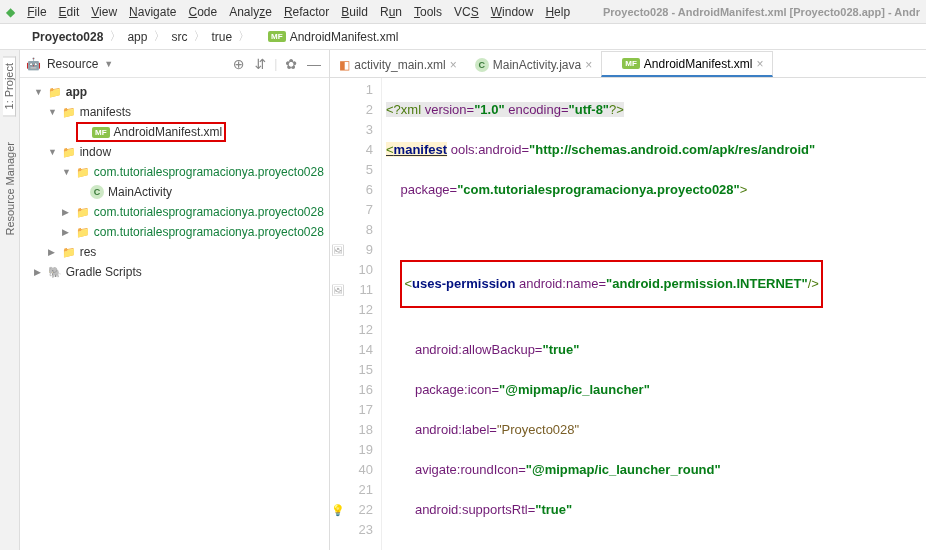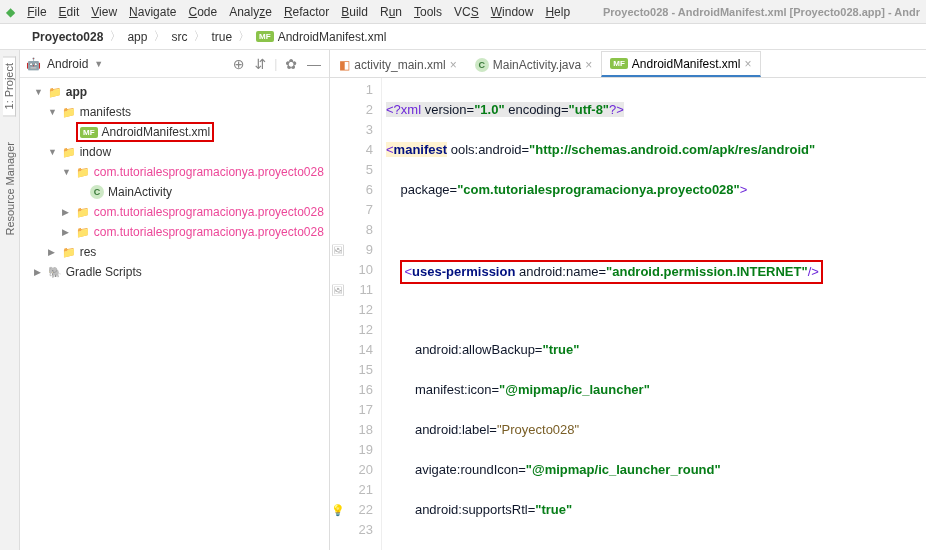--- a/index.html
+++ b/index.html
@@ -6,64 +6,64 @@
     body { width: 926px; height: 550px; overflow: hidden; background: #f2f2f2; font-size: 12px; color: #333; }
     .menubar { display: flex; align-items: center; height: 24px; padding: 0 6px; background: #f2f2f2; border-bottom: 1px solid #ddd; }
     .menubar .logo { margin-right: 6px; color: #4caf50; }
     .menubar .menu-item { padding: 2px 6px; cursor: pointer; }
     .menubar .menu-item u { text-decoration: underline; }
     .menubar .win-title { margin-left: auto; color: #999; font-size: 11px; white-space: nowrap; overflow: hidden; font-weight: bold; }
     .breadcrumb { display: flex; align-items: center; height: 26px; padding: 0 8px; background: #fff; border-bottom: 1px solid #e0e0e0; font-size: 12px; }
     .breadcrumb .crumb { display: flex; align-items: center; gap: 4px; padding: 2px 4px; }
     .breadcrumb .sep { color: #bbb; margin: 0 2px; }
     .breadcrumb .crumb b { font-weight: bold; padding-left: 20px; }
-    .mf-icon { display: inline-block; background: #8bc34a; color: #fff; font-size: 8px; font-weight: bold; padding: 1px 3px; border-radius: 2px; }
+    .mf-icon { display: inline-block; background: #8bc34a; color: #fff; font-size: 8px; font-weight: bold; padding: 1px 3px; border-radius: 2px; margin-left: 12px; }
     .body-row { display: flex; height: calc(550px - 50px); }
     .left-gutter { width: 20px; background: #f2f2f2; border-right: 1px solid #ddd; display: flex; flex-direction: column; align-items: center; gap: 20px; padding-top: 6px; }
     .left-gutter .rot { writing-mode: vertical-rl; transform: rotate(180deg); font-size: 11px; color: #666; padding: 6px 0; cursor: pointer; }
     .left-gutter .rot.sel { background: #fff; border: 1px solid #ccc; border-right: none; }
     .project-panel { width: 310px; background: #fff; border-right: 1px solid #ddd; display: flex; flex-direction: column; }
     .panel-header { display: flex; align-items: center; height: 28px; border-bottom: 1px solid #e5e5e5; padding: 0 6px; gap: 6px; }
     .panel-header .android-icon { color: #4caf50; }
     .panel-header .mode { font-weight: 500; }
     .panel-header .spacer { flex: 1; }
     .panel-header .tool { color: #888; cursor: pointer; font-size: 14px; padding: 2px; }
     .tree { padding: 4px 0; font-size: 12px; overflow: auto; }
     .tree-row { display: flex; align-items: center; height: 20px; padding: 0 4px; cursor: pointer; white-space: nowrap; gap: 4px; }
     .tree-row .tw { width: 10px; color: #888; font-size: 9px; }
     .tree-row .icon { font-size: 11px; }
     .tree-row.i1 { padding-left: 14px; }
     .tree-row.i2 { padding-left: 28px; }
     .tree-row.i3 { padding-left: 42px; }
     .tree-row.i4 { padding-left: 56px; }
     .fld { color: #c9a96e; }
-    .pkg { color: #ec4899; }
+    .pkg { color: #15803d; }
     .cfile { display:inline-flex; width:14px; height:14px; border-radius:50%; background:#cde8c5; align-items:center; justify-content:center; font-size:9px; color:#3a7a3a; font-weight:bold; }
     .highlight-box { border: 2px solid #d00; padding: 1px 2px; display: inline-flex; align-items: center; gap: 4px; }
     .ele { color: #b0876a; }
     .editor-area { flex: 1; background: #fff; display: flex; flex-direction: column; overflow: hidden; }
     .tabs { display: flex; height: 28px; border-bottom: 1px solid #ddd; align-items: flex-end; }
     .tab { display: flex; align-items: center; gap: 4px; height: 26px; padding: 0 8px; border: 1px solid transparent; border-bottom: none; font-size: 12px; cursor: pointer; color: #555; }
     .tab .close { color: #aaa; font-size: 12px; }
     .tab.active { background: #fff; border-color: #ddd; border-bottom: 2px solid #3b7fc4; color: #000; }
     .code-wrap { flex: 1; display: flex; overflow: auto; font-family: "JetBrains Mono","Consolas",monospace; font-size: 13px; line-height: 20px; }
     .gutter { width: 52px; background: #fff; border-right: 1px solid #eee; text-align: right; color: #bbb; padding-top: 2px; }
     .gutter .ln { height: 20px; padding-right: 8px; position: relative; }
     .gutter .ln .gi { position:absolute; right: 36px; color:#aaa; font-size:11px; }
     .gutter .ln .bulb { position:absolute; right: 36px; color:#e6c060; font-size:11px; }
     .code { padding: 2px 4px; white-space: pre; }
     .code .cl { height: 20px; }
-    .t-punct { color: #6d28d9; }
+    .t-punct { color: #4d7c0f; }
     .t-tag { color: #001080; font-weight: bold; }
-    .t-attr { color: #0f172a; }
+    .t-attr { color: #701a75; }
     .t-str { color: #067d17; font-weight: bold; }
     .t-target { color: #795e26; }
     .t-bg { background: #e8e8e8; }
-    .t-hl { background: #fff3d0; }
-    .red-frame { border: 2px solid #d00; padding: 0 2px; display: inline-block; }
+    .t-hl { background: #fff3d0; text-decoration: underline; }
+    .red-frame { border: 2px solid #d00; padding: 12px 2px; display: inline-block; }
   </style>
 </head>
 <body>
 
 <div class="menubar">
   <span class="logo">◆</span>
   <span class="menu-item"><u>F</u>ile</span>
   <span class="menu-item"><u>E</u>dit</span>
   <span class="menu-item"><u>V</u>iew</span>
   <span class="menu-item"><u>N</u>avigate</span>
@@ -99,21 +99,21 @@
 <div class="body-row">
 
   <div class="left-gutter">
     <div class="rot sel">1: Project</div>
     <div class="rot">Resource Manager</div>
   </div>
 
   <div class="project-panel">
     <div class="panel-header">
       <span class="android-icon">🤖</span>
-      <span class="mode">Android</span>
+      <span class="mode">Resource</span>
       <span style="color:#888;font-size:9px">▼</span>
       <span class="spacer"></span>
       <span class="tool">⊕</span>
       <span class="tool">⇵</span>
       <span style="color:#ddd">|</span>
       <span class="tool">✿</span>
       <span class="tool">—</span>
     </div>
     <div class="tree">
       <div class="tree-row i1">
@@ -204,34 +204,34 @@
         <div class="ln">10</div>
         <div class="ln">11<span class="gi">🖼</span></div>
         <div class="ln">12</div>
           <div class="ln">12</div>
           <div class="ln">14</div>
           <div class="ln">15</div>
         <div class="ln">16</div>
           <div class="ln">17</div>
           <div class="ln">18</div>
           <div class="ln">19</div>
-        <div class="ln">20</div>
+        <div class="ln">40</div>
           <div class="ln">21</div>
         <div class="ln">22<span class="bulb">💡</span></div>
         <div class="ln">23</div>
       </div>
       <div class="code">
 <div class="cl"><span class="t-bg"><span class="t-punct">&lt;?xml </span><span class="t-attr">version=</span><span class="t-str">"1.0"</span><span class="t-attr"> encoding=</span><span class="t-str">"utf-8"</span><span class="t-punct">?&gt;</span></span></div>
 <div class="cl"><span class="t-hl"><span class="t-punct">&lt;</span><span class="t-tag">manifest</span></span><span class="t-attr"> ools:android=</span><span class="t-str">"http://schemas.android.com/apk/res/android"</span></div>
 <div class="cl">    <span class="t-attr">package=</span><span class="t-str">"com.tutorialesprogramacionya.proyecto028"</span><span class="t-punct">&gt;</span></div>
 <div class="cl"></div>
 <div class="cl">    <span class="red-frame"><span class="t-punct">&lt;</span><span class="t-tag">uses-permission</span><span class="t-attr"> android:name=</span><span class="t-str">"android.permission.INTERNET"</span><span class="t-punct">/&gt;</span></span></div>
 <div class="cl"></div>
 <div class="cl">        <span class="t-attr">android:allowBackup=</span><span class="t-str">"true"</span></div>
-<div class="cl">        <span class="t-attr">manifest:icon=</span><span class="t-str">"@mipmap/ic_launcher"</span></div>
+<div class="cl">        <span class="t-attr">package:icon=</span><span class="t-str">"@mipmap/ic_launcher"</span></div>
 <div class="cl">        <span class="t-attr">android:label=</span><span class="t-target">"Proyecto028"</span></div>
 <div class="cl">        <span class="t-attr">avigate:roundIcon=</span><span class="t-str">"@mipmap/ic_launcher_round"</span></div>
 <div class="cl">        <span class="t-attr">android:supportsRtl=</span><span class="t-str">"true"</span></div>
 
 
 
 
 
 
 

